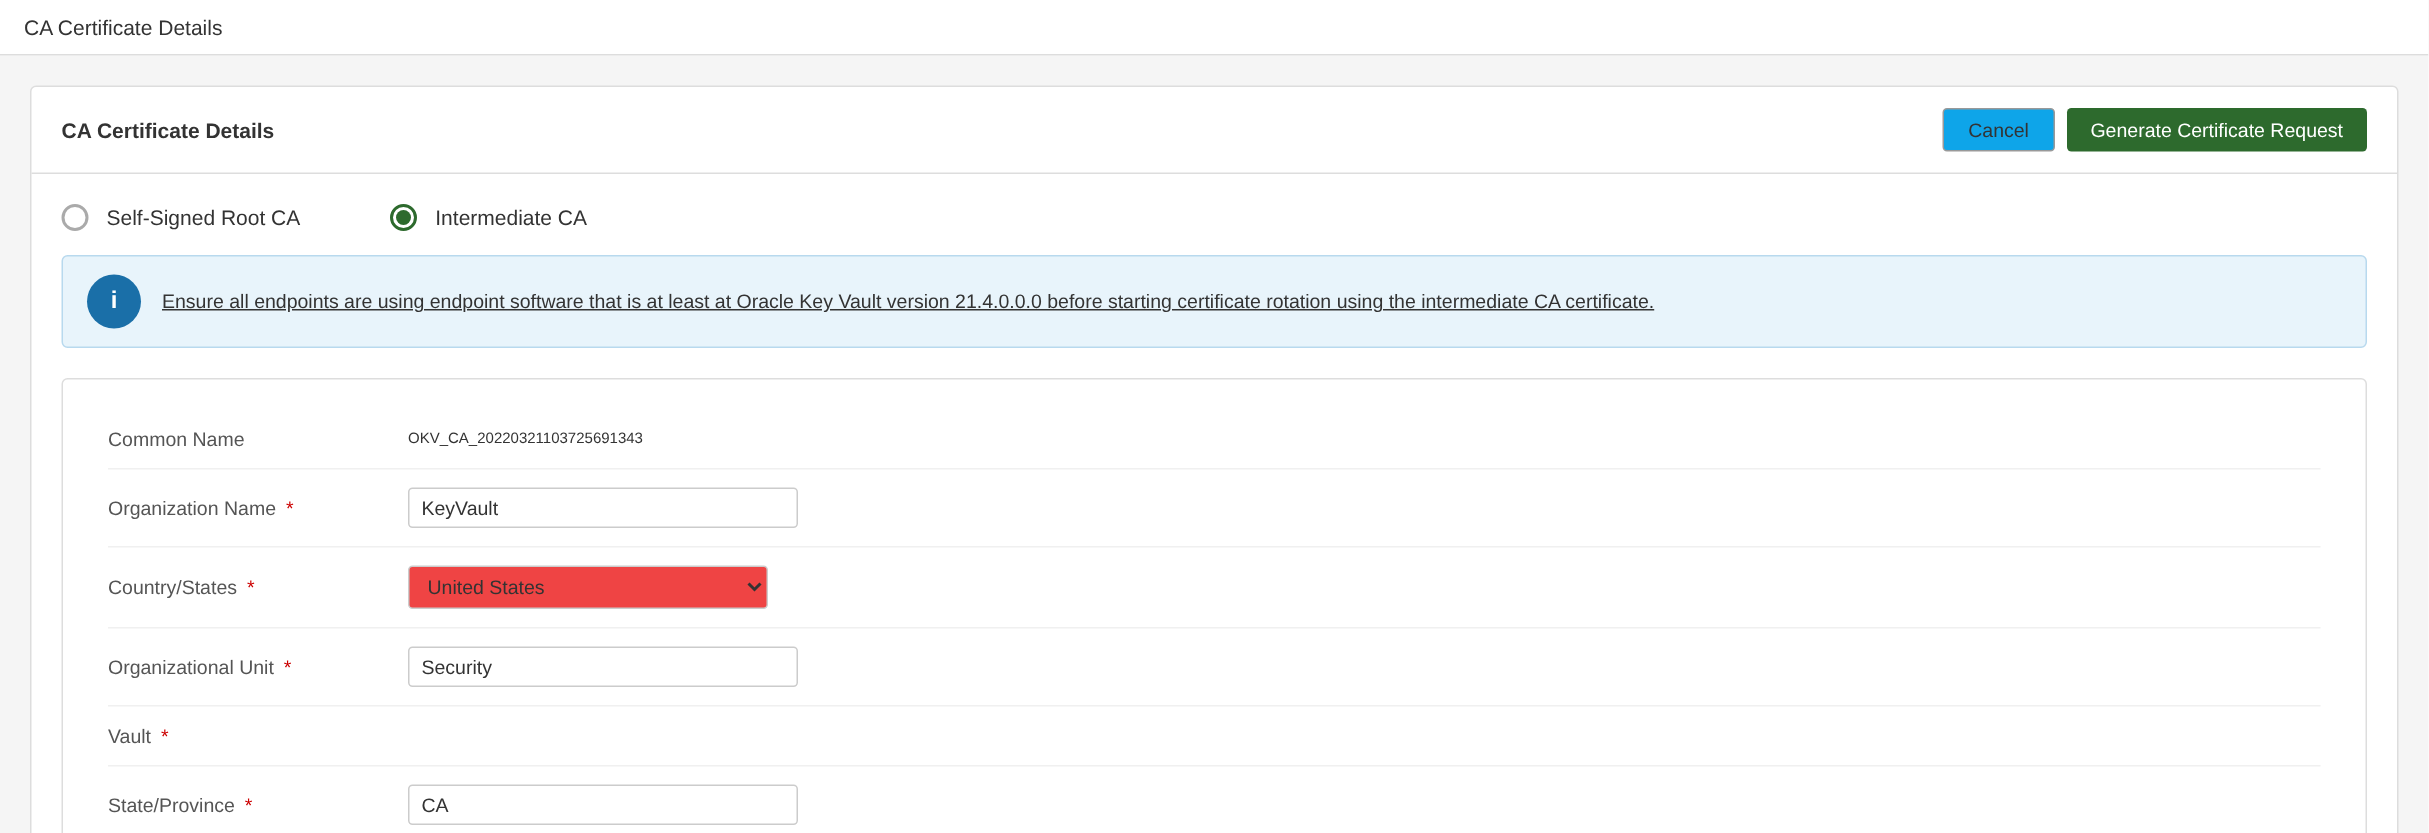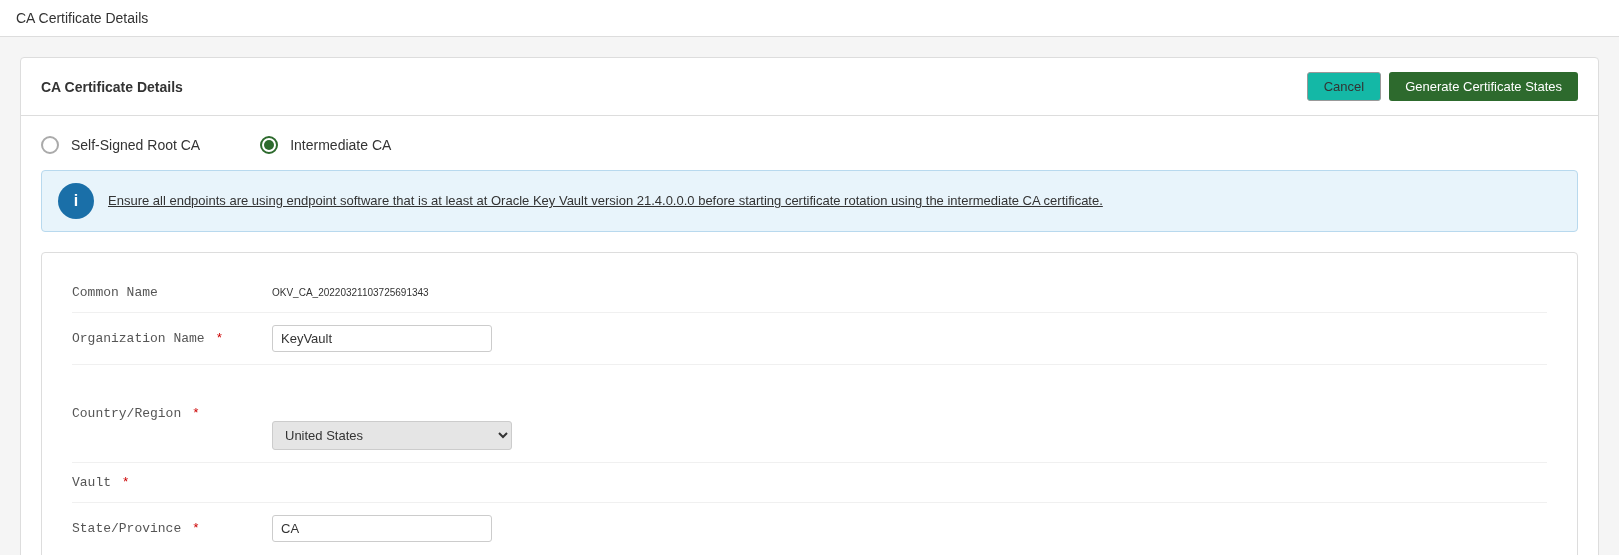--- a/index.html
+++ b/index.html
@@ -37,21 +37,21 @@
       font-weight: 600;
       color: #333;
     }
     .header-buttons {
       display: flex;
       gap: 8px;
     }
     .btn-cancel {
       padding: 6px 16px;
       border: 1px solid #999;
-      background: #14b8a6;
+      background: #0ea5e9;
       color: #333;
       border-radius: 3px;
       cursor: pointer;
       font-size: 13px;
     }
     .btn-primary {
       padding: 6px 16px;
       border: none;
       background: #2d6a2d;
       color: #fff;
@@ -140,65 +140,63 @@
       border-bottom: 1px solid #f0f0f0;
     }
     .form-row:last-child {
       border-bottom: none;
     }
     .form-label {
       width: 200px;
       font-size: 13px;
       color: #555;
       flex-shrink: 0;
-      font-family: Liberation Mono, monospace;
     }
     .required-star {
       color: #cc0000;
       margin-left: 3px;
     }
     .form-value {
       font-size: 10px;
       color: #333;
     }
     .form-input {
-      width: 220px;
+      width: 260px;
       padding: 5px 8px;
       border: 1px solid #ccc;
       border-radius: 3px;
       font-size: 13px;
       color: #333;
     }
     .form-select {
       width: 240px;
       padding: 5px 8px;
       border: 1px solid #ccc;
       border-radius: 3px;
       font-size: 13px;
       color: #333;
-      background: #e5e5e5;
+      background: #ef4444;
       cursor: pointer;
       appearance: auto;
-      margin-top: 44px;
     }
   </style>
 </head>
 <body>
 
 <div class="page-title-bar">
   <span>CA Certificate Details</span>
 </div>
 
 <div class="page-content">
   <div class="card">
     <div class="card-header">
       <span class="card-header-title">CA Certificate Details</span>
       <div class="header-buttons">
         <button class="btn-cancel">Cancel</button>
-        <button class="btn-primary">Generate Certificate States</button>
+        <button class="btn-primary">Generate Certificate Request</button>
       </div>
     </div>
     <div class="card-body">
       <div class="radio-options">
         <div class="radio-option">
           <div class="radio-outer">
           </div>
           <span class="radio-label">Self-Signed Root CA</span>
         </div>
         <div class="radio-option">
@@ -226,27 +224,34 @@
         <div class="form-row">
           <div class="form-label">
             <span>Organization Name</span>
             <span class="required-star">*</span>
           </div>
           <input class="form-input" type="text" value="KeyVault" style="">
         </div>
 
         <div class="form-row">
           <div class="form-label">
-            <span>Country/Region</span>
+            <span>Country/States</span>
             <span class="required-star">*</span>
           </div>
           <select class="form-select">
           <option value="United States">United States</option><option value="Canada">Canada</option><option value="United Kingdom">United Kingdom</option><option value="Germany">Germany</option><option value="France">France</option><option value="Japan">Japan</option><option value="Australia">Australia</option></select>
         </div>
 
+        <div class="form-row">
+          <div class="form-label">
+            <span>Organizational Unit</span>
+            <span class="required-star">*</span>
+          </div>
+          <input class="form-input" type="text" value="Security" style="">
+        </div>
 
         <div class="form-row">
           <div class="form-label">
             <span>Vault</span>
             <span class="required-star">*</span>
           </div>
         </div>
 
         <div class="form-row">
           <div class="form-label">

